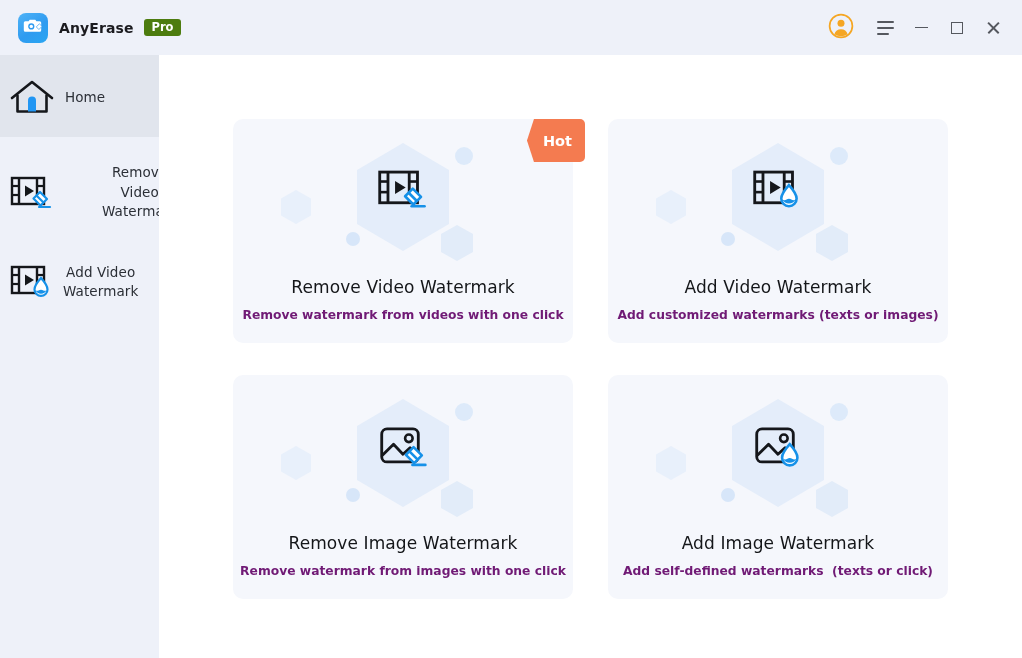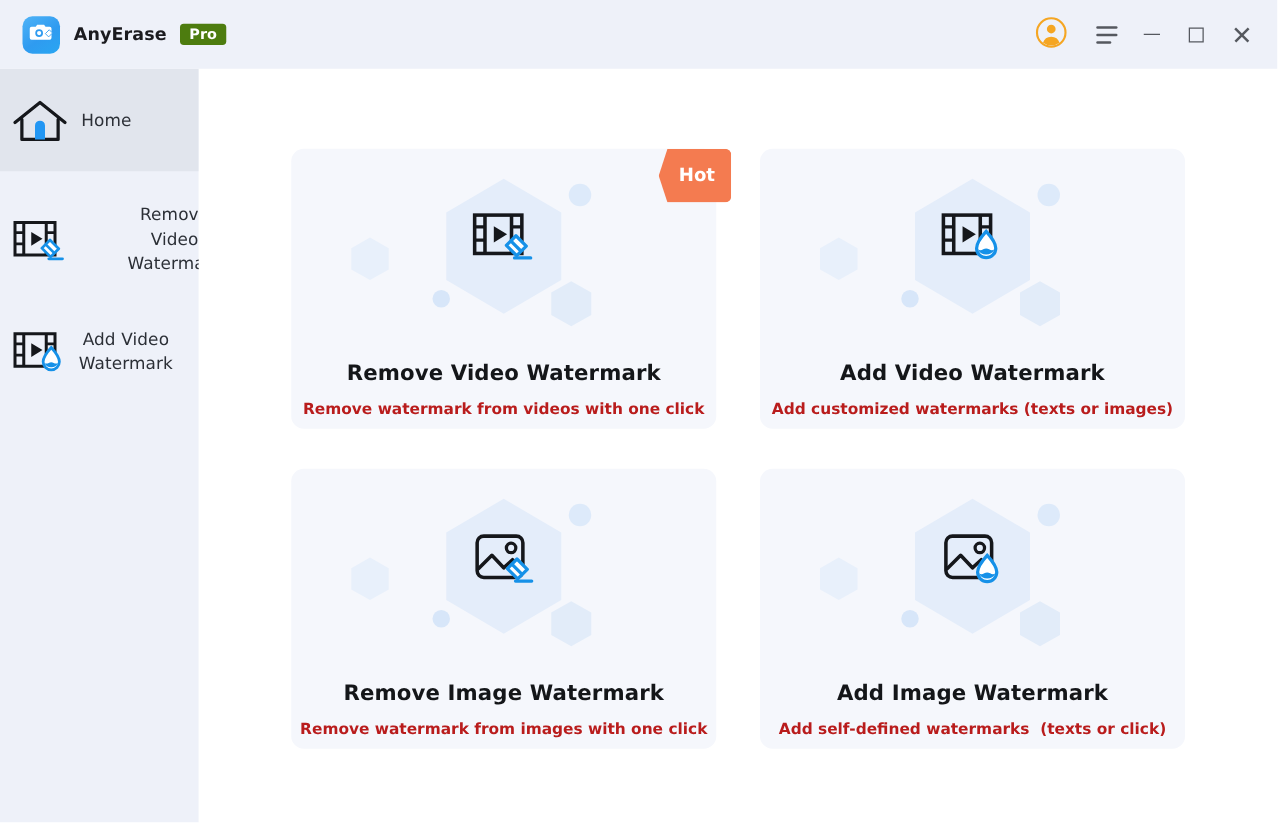--- a/index.html
+++ b/index.html
@@ -133,26 +133,26 @@
 
   .art {
     position: relative;
     height: 150px;
     margin-top: 8px;
   }
   .art svg { position: absolute; left: 0; top: 0; }
 
   .card-title {
     text-align: center;
-    font-size: 17px; font-weight: 700; color: #141619;
-    margin-top: 12px; letter-spacing: .1px;
+    font-size: 17px; font-weight: 400; color: #141619;
+    margin-top: 0; letter-spacing: .1px;
   }
   .card-desc {
     text-align: center;
-    font-size: 12.3px; font-weight: 700; color: #b91c1c;
+    font-size: 12.3px; font-weight: 700; color: #701a75;
     margin-top: 11px; white-space: pre;
   }
 </style>
 </head>
 <body>
 
 <div id="app">
 
   <div class="titlebar">
     <div class="brand">

